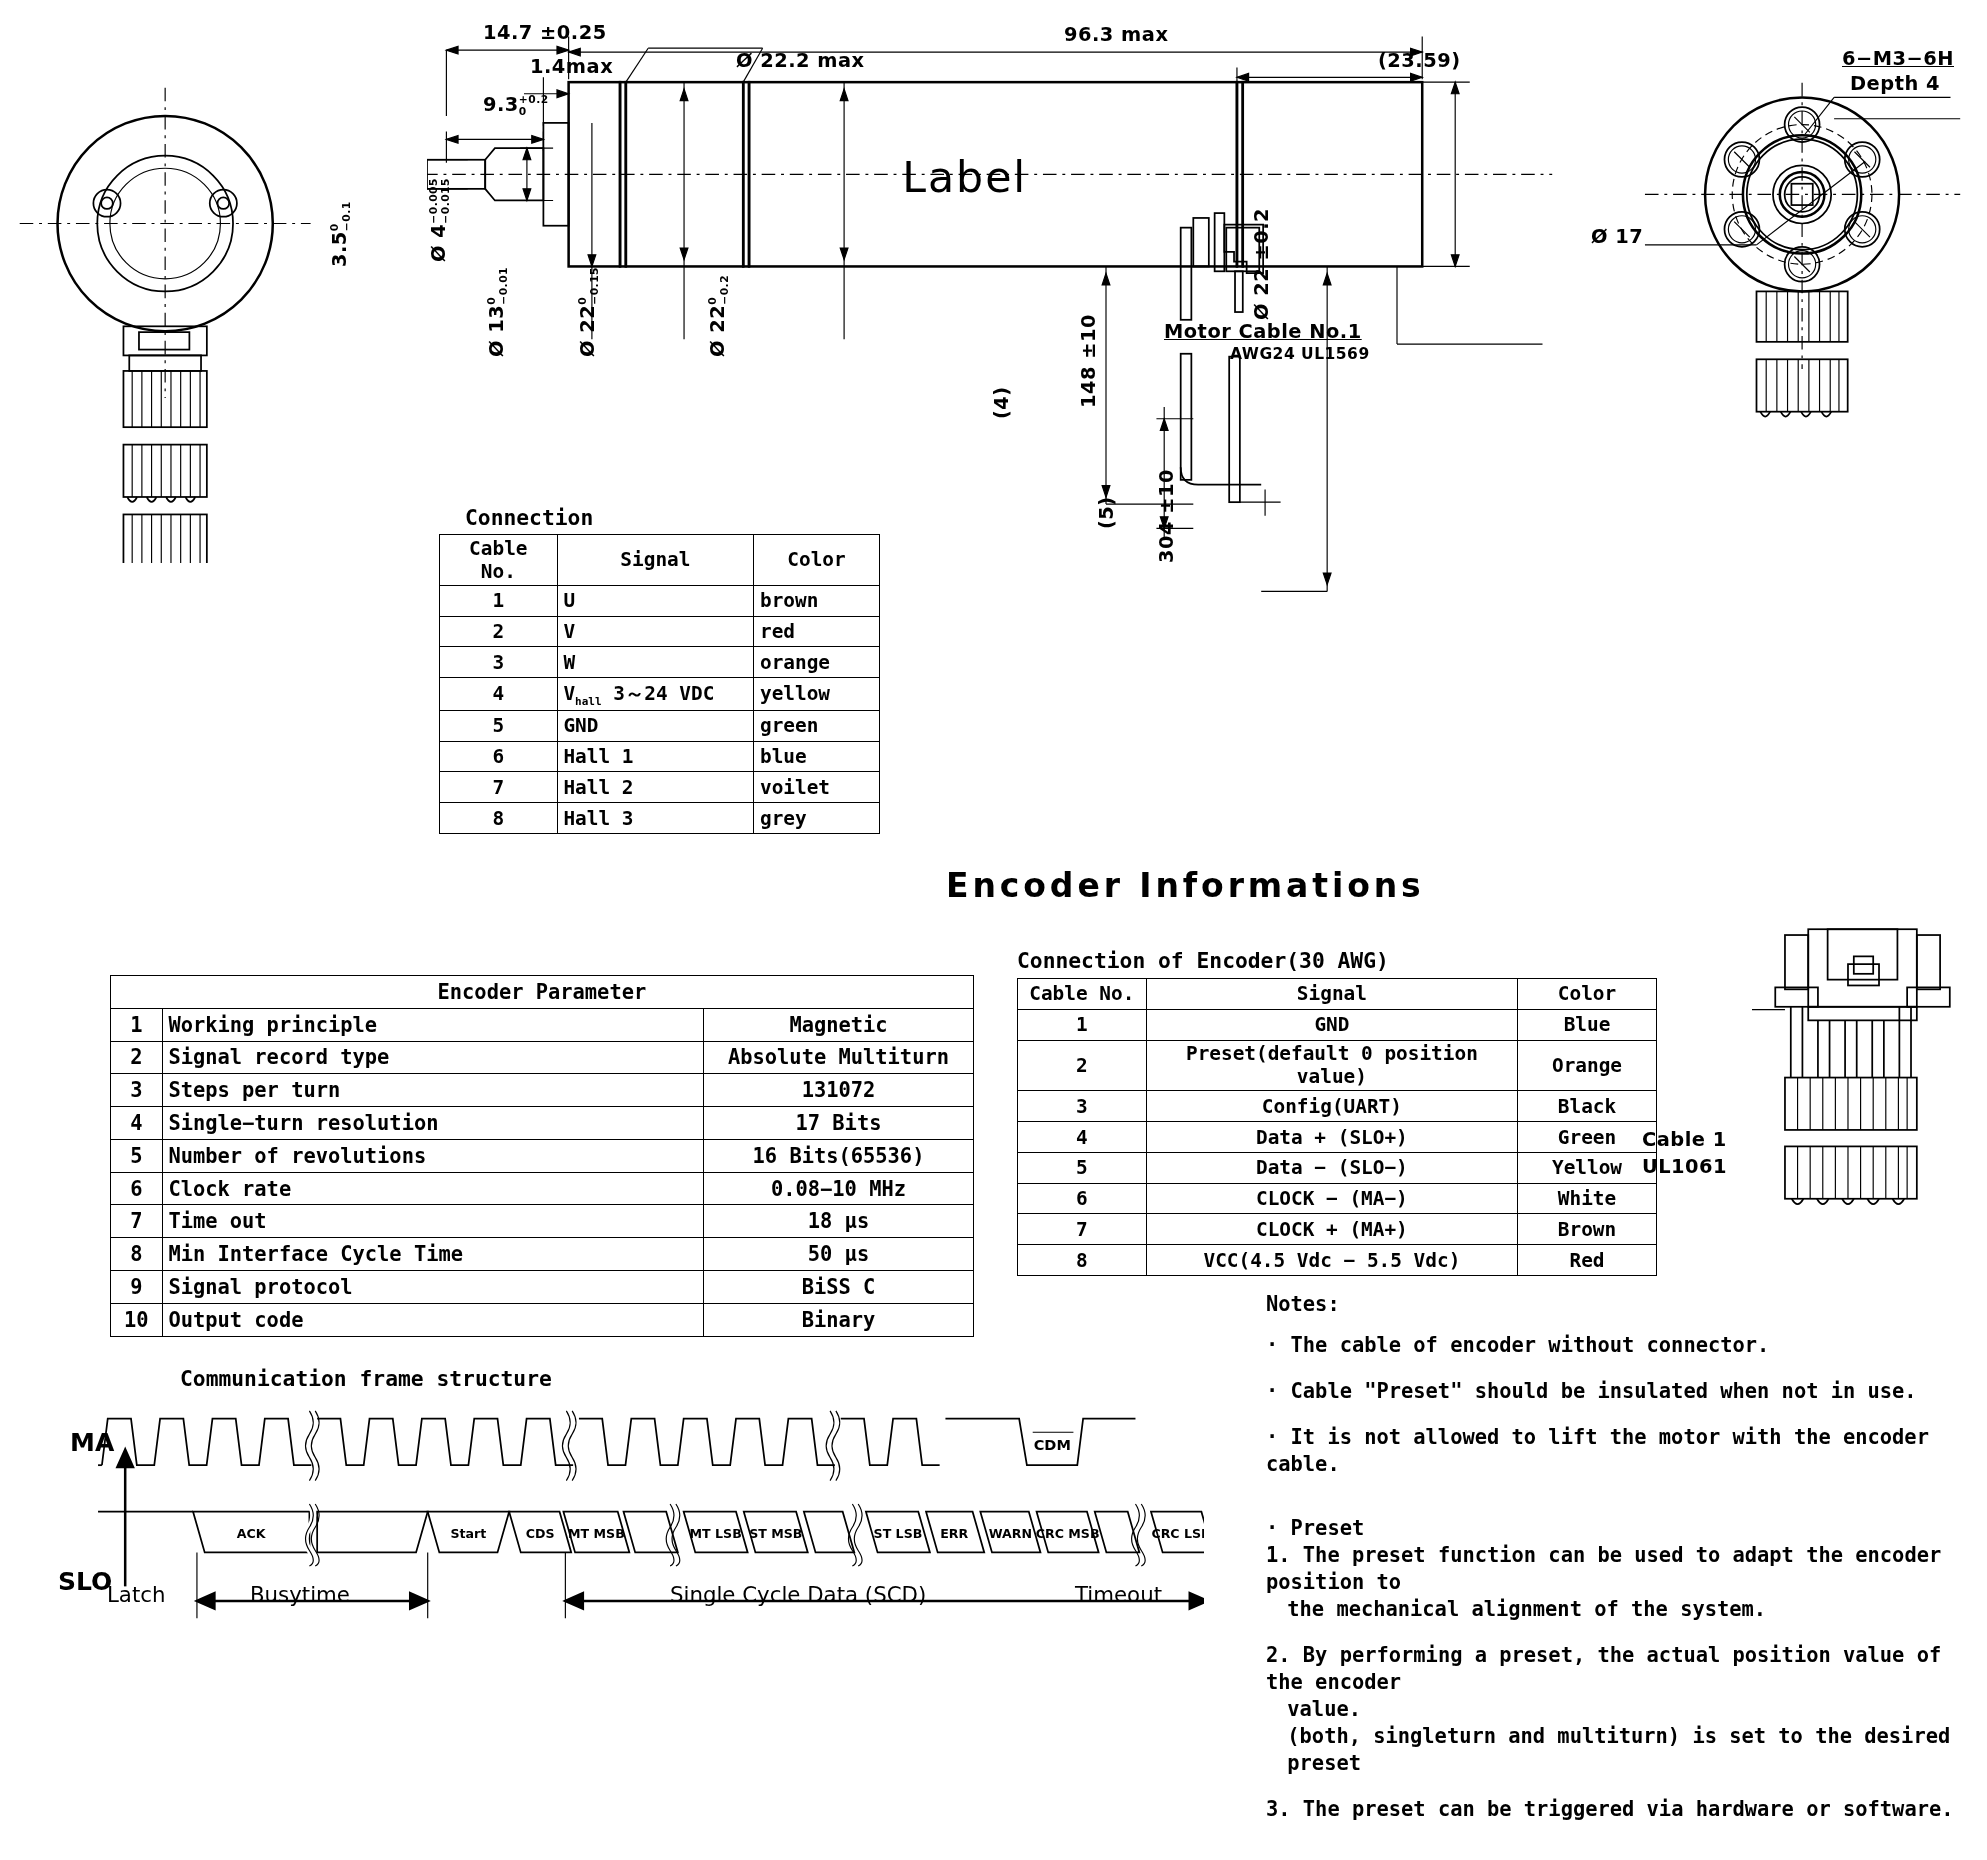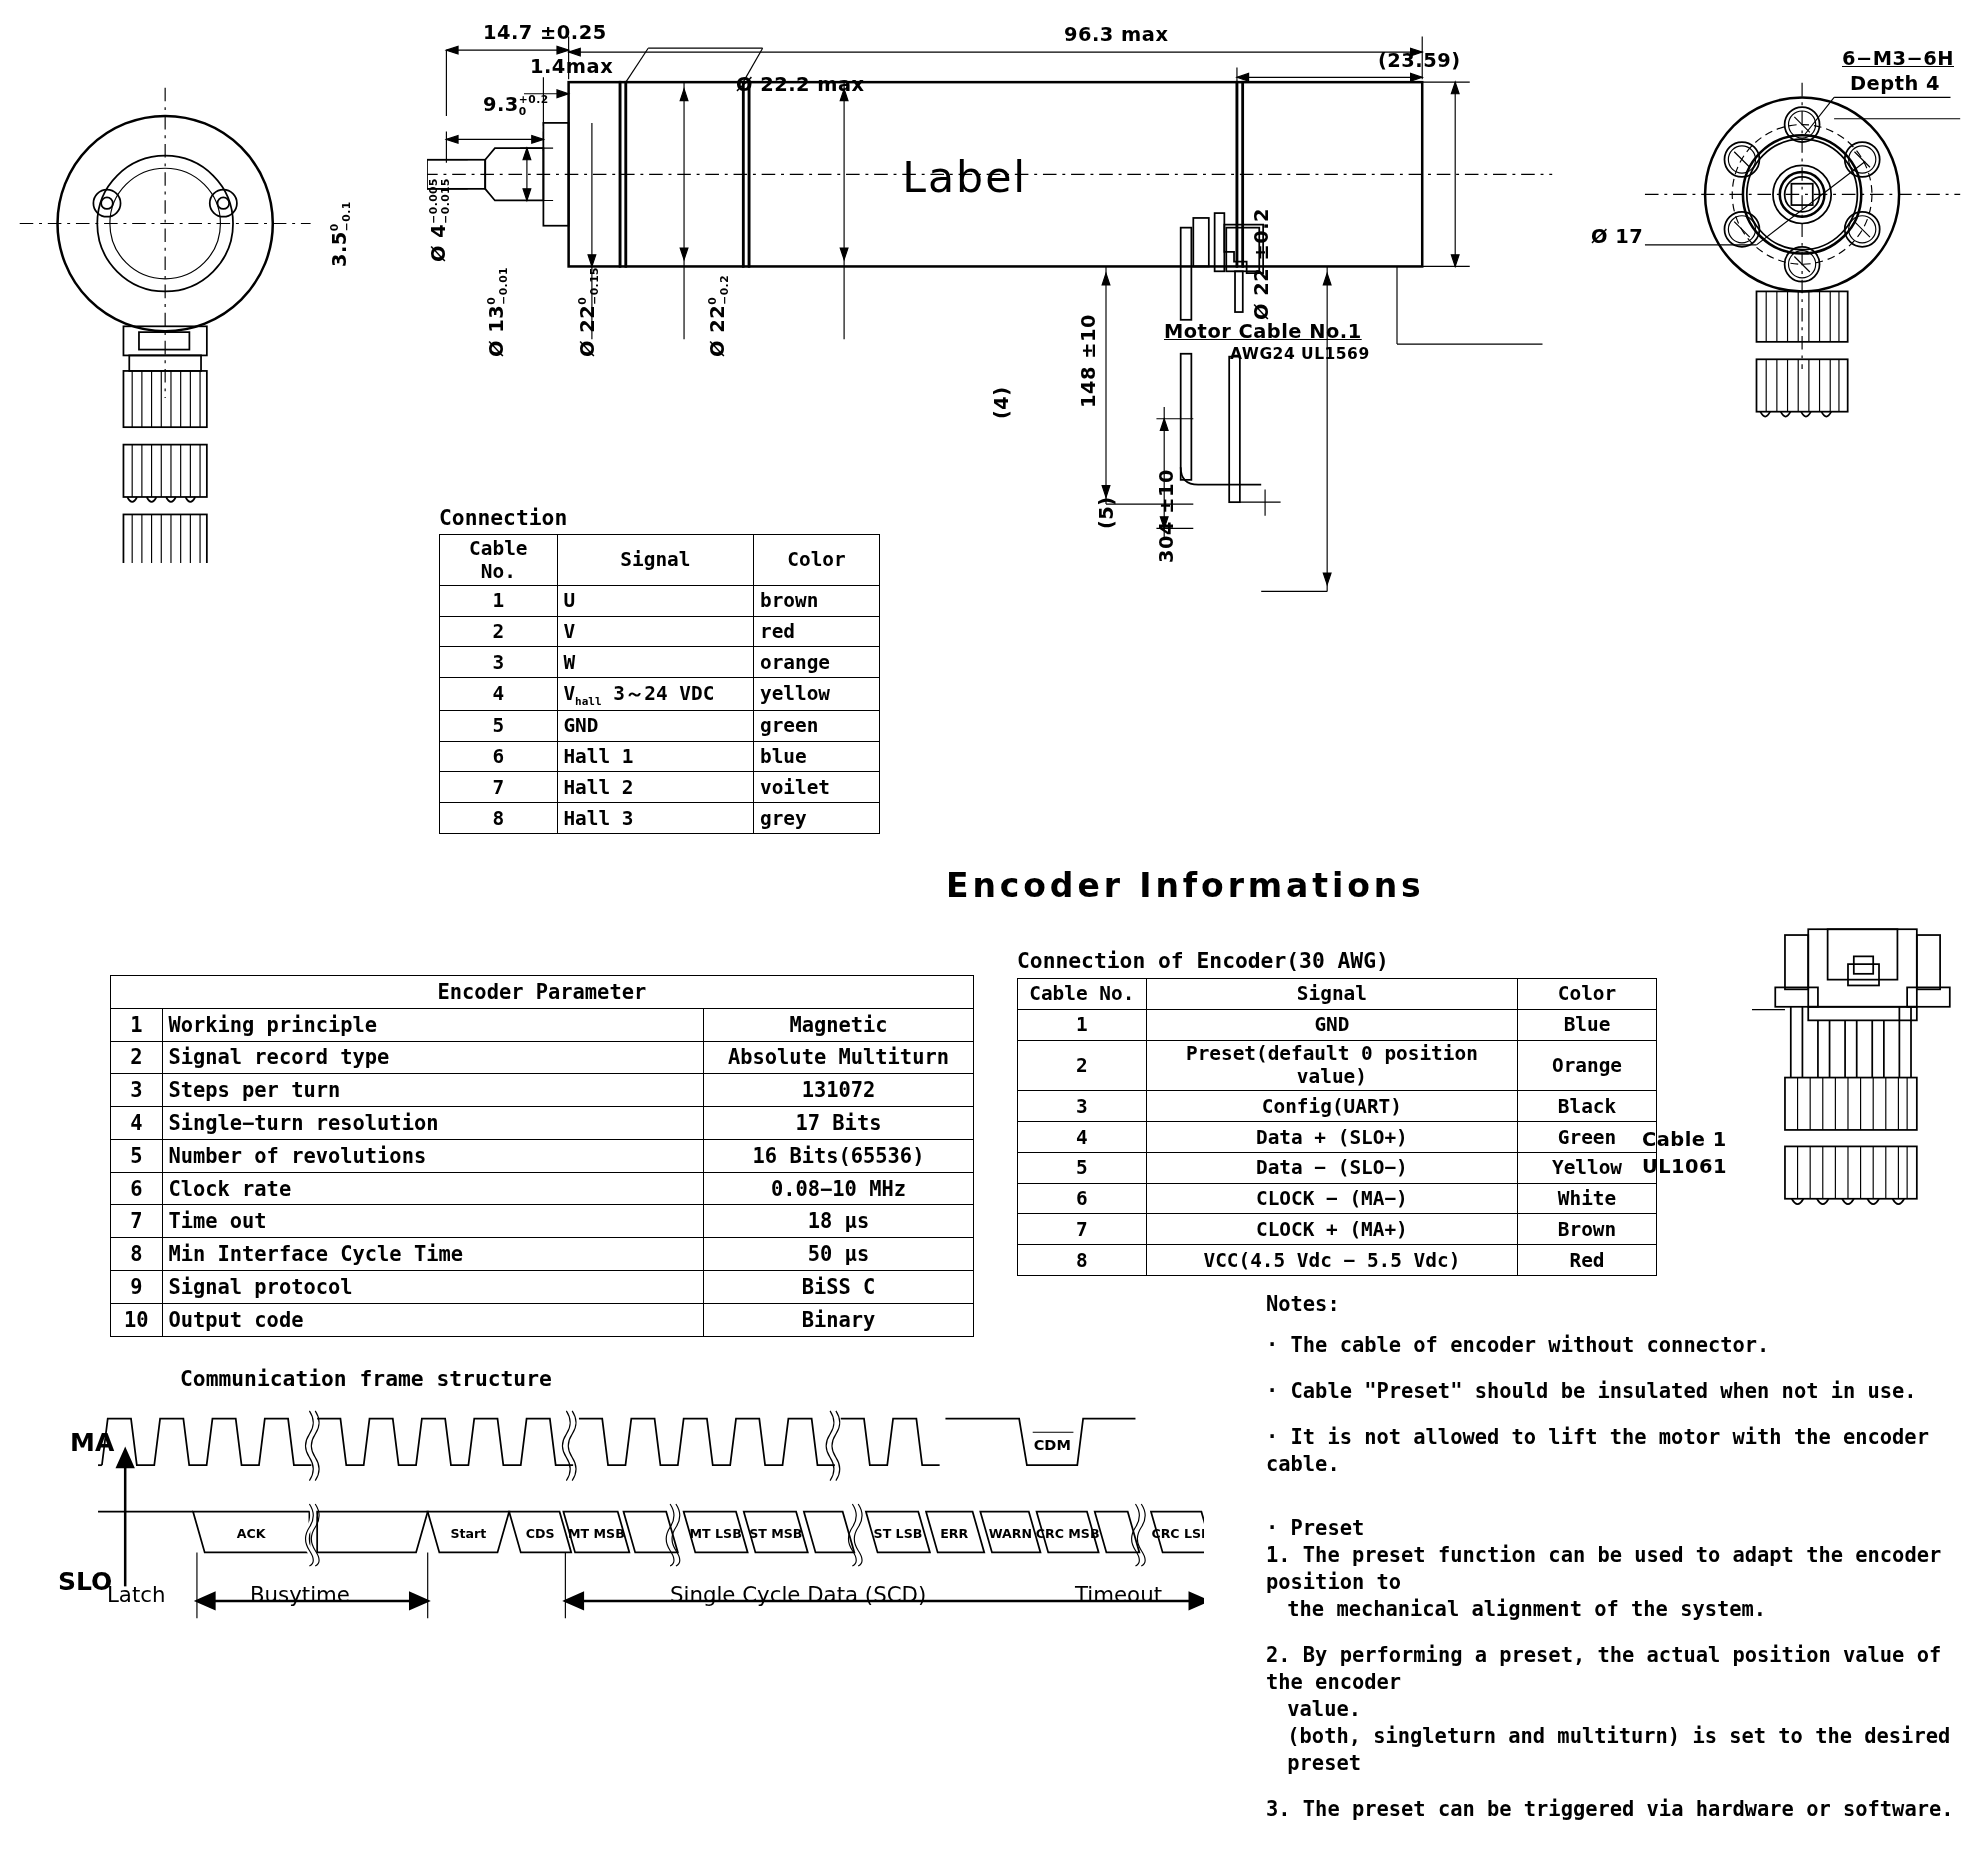--- a/index.html
+++ b/index.html
@@ -259,21 +259,21 @@
     <line x1="1000" y1="335" x2="1150" y2="335"></line>
   </g>
 </svg>
 </div>
 
 <div class="abs dim" style="left:483px;top:21.3px;">14.7 ±0.25</div>
 <div class="abs dim" style="left:530px;top:55px;">1.4max</div>
 <div class="abs dim" style="left:483px;top:93px;">
   <span>9.3</span><span class="tol"><span style="display:block">+0.2</span><span style="display:block">0</span></span>
 </div>
-<div class="abs dim" style="left:736px;top:49px;margin-top:24px;">Ø 22.2 max</div>
+<div class="abs dim" style="left:736px;top:49px;">Ø 22.2 max</div>
 <div class="abs dim" style="left:1064px;top:23px;">96.3 max</div>
 <div class="abs dim" style="left:1378px;top:49px;">(23.59)</div>
 <div class="abs dim rot90" style="left:328px;top:267px;">
   <span>3.5</span><span class="tol"><span style="display:block">0</span><span style="display:block">−0.1</span></span>
 </div>
 <div class="abs dim rot90" style="left:427px;top:262px;">
   <span>Ø 4</span><span class="tol"><span style="display:block">−0.005</span><span style="display:block">−0.015</span></span>
 </div>
 <div class="abs dim rot90" style="left:485px;top:357px;">
   <span>Ø 13</span><span class="tol"><span style="display:block">0</span><span style="display:block">−0.01</span></span>
@@ -367,21 +367,21 @@
         <path d="M145 344 q5 10 10 0"></path>
     <path d="M166 344 q5 10 10 0"></path>
         <path d="M187 344 q5 10 10 0"></path>
   </g>
 </svg>
 </div>
 <div class="abs dim uline" style="left:1842px;top:47px;">6−M3−6H</div>
 <div class="abs dim" style="left:1850px;top:72px;text-align:center;">Depth 4</div>
 <div class="abs dim" style="left:1591px;top:225px;">Ø 17</div>
 
-<div class="abs sect-title" style="left:439px;top:505px;">Connection</div>
+<div class="abs sect-title" style="left:465px;top:505px;">Connection</div>
 <div class="abs" style="left:439px;top:534px;">
   <table class="dt" id="conn-table">
     <tbody>
       <tr>
         <td class="ctr" style="width:105px">Cable No.</td>
         <td class="ctr" style="width:184px">Signal</td>
         <td class="ctr" style="width:113px">Color</td>
       </tr>
       <tr>
           <td class="ctr">1</td>

